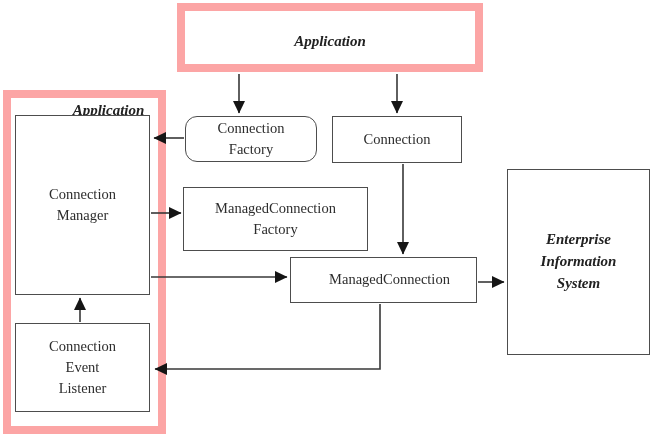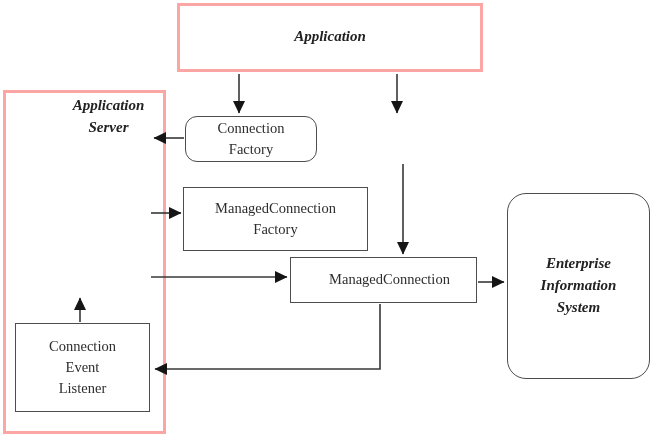--- a/index.html
+++ b/index.html
@@ -11,21 +11,21 @@
     position: relative;
     width: 654px;
     height: 441px;
     background: #ffffff;
     font-family: "Liberation Serif", serif;
     color: #2d2d2d;
     overflow: hidden;
   }
   .container-box {
     position: absolute;
-    border: 3px solid #fca5a5;
+    border: 8px solid #fca5a5;
     background: #ffffff;
     box-sizing: border-box;
   }
   .node-box {
     position: absolute;
     border: 1.5px solid #4d4d4d;
     background: #ffffff;
     box-sizing: border-box;
     display: flex;
     align-items: center;
@@ -73,33 +73,39 @@
 
   <div class="container-box" style="left:177px; top:3px; width:306px; height:69px;">
     <div class="container-label" style="top:20px;">Application</div>
   </div>
 
   <div class="container-box" style="left:3px; top:90px; width:163px; height:344px;">
     <div class="container-label" style="top:2px;margin-left:48px;">Application Server</div>
   </div>
 
 
-  <div class="container-box node-box" style="left:507px; top:193px; width:143px; height:186px; border-width:1.5px;border-radius:19px;">
+  <div class="container-box node-box" style="left:507px; top:169px; width:143px; height:186px; border-width:1.5px;">
     <span class="container-label w100" style="position:static;">Enterprise Information System</span>
   </div>
 
+  <div class="node-box" style="left:15px; top:115px; width:135px; height:180px;">
+    <span class="node-label w80">Connection Manager</span>
+  </div>
 
   <div class="node-box" style="left:15px; top:323px; width:135px; height:89px;">
     <span class="node-label w80">Connection Event Listener</span>
   </div>
 
   <div class="node-box" style="left:185px; top:116px; width:132px; height:46px;border-radius:12px;">
     <span class="node-label w90">Connection Factory</span>
   </div>
 
+  <div class="node-box" style="left:332px; top:116px; width:130px; height:47px;">
+    <span class="node-label">Connection</span>
+  </div>
 
   <div class="node-box" style="left:183px; top:187px; width:185px; height:64px;">
     <span class="node-label w150">ManagedConnection Factory</span>
   </div>
 
   <div class="node-box" style="left:290px; top:257px; width:187px; height:46px;padding-left:12px;">
     <span class="node-label">ManagedConnection</span>
   </div>
 
   <svg id="arrow-layer" viewBox="0 0 654 441" xmlns="http://www.w3.org/2000/svg">

